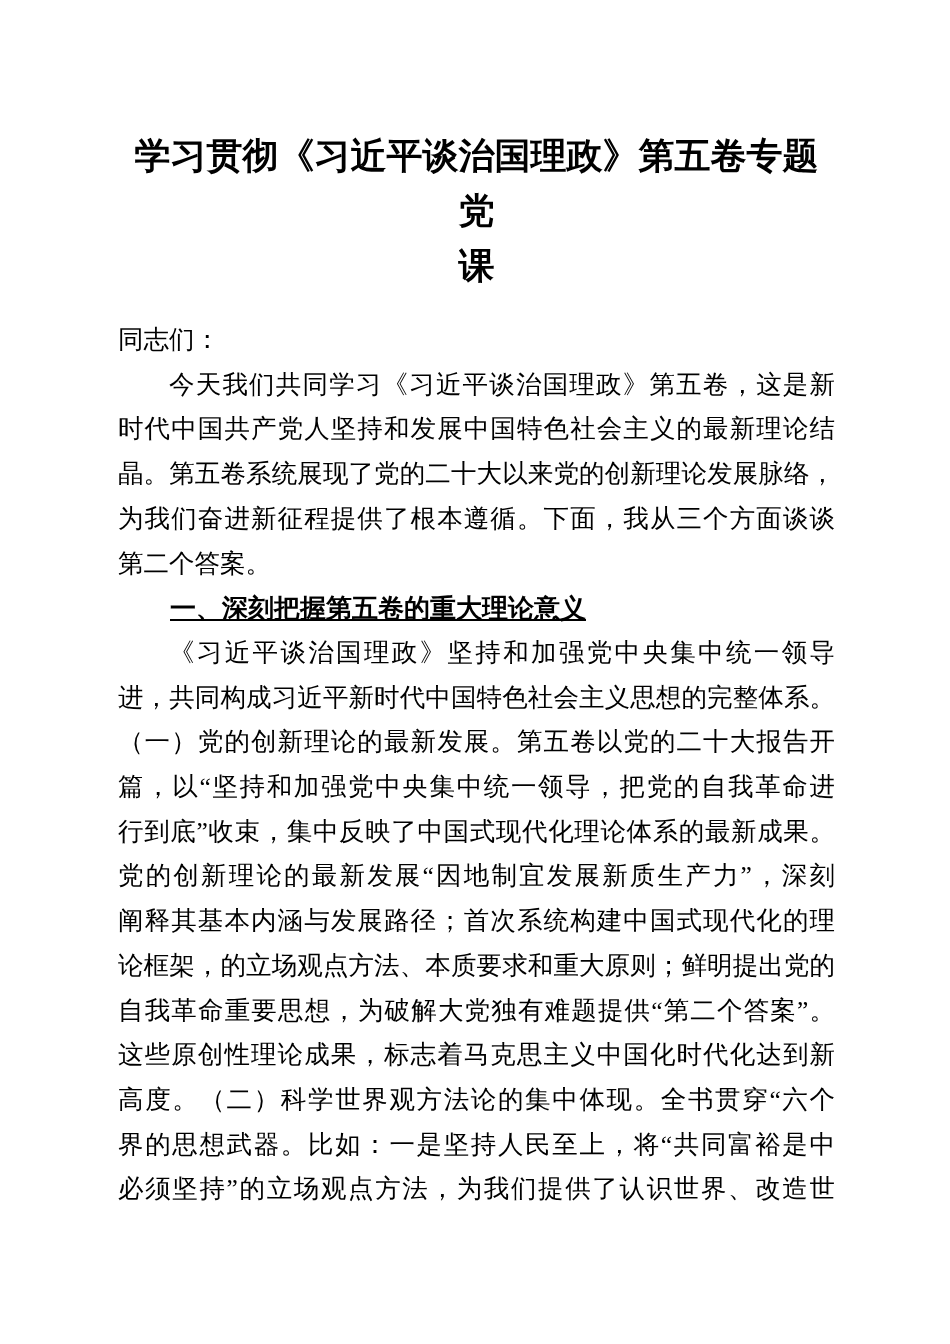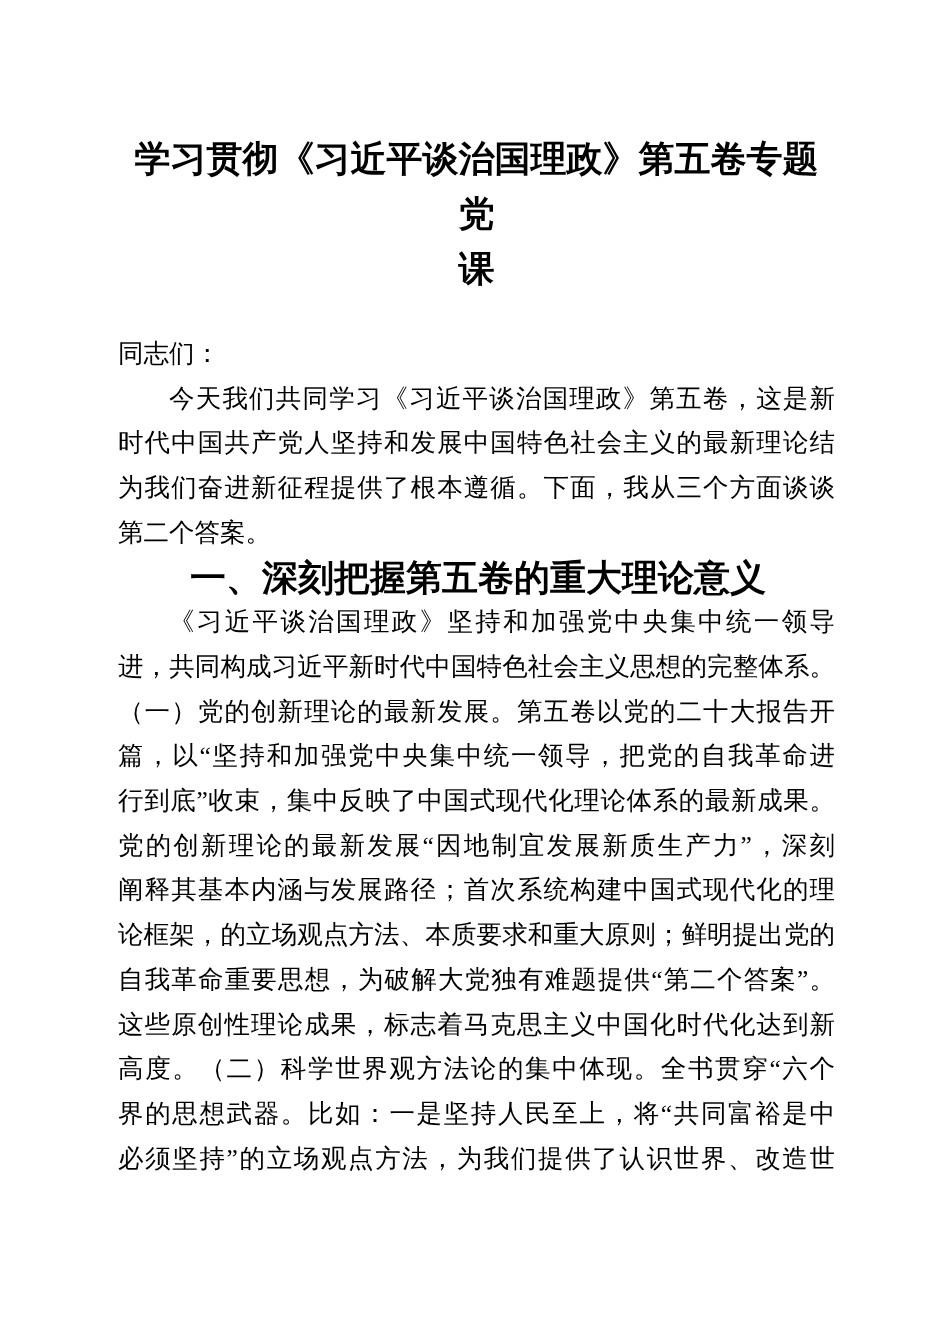--- a/index.html
+++ b/index.html
@@ -11,62 +11,64 @@
     position: relative;
     width: 950px;
     height: 1344px;
     background: #ffffff;
     color: #000000;
     box-sizing: border-box;
     padding: 131px 115px 0 118px;
     overflow: hidden;
   }
   .doc-title {
-    font-family: Liberation Sans, sans-serif;
+    font-family: Liberation Mono, monospace;
     font-weight: 700;
     font-size: 36px;
     line-height: 55px;
     text-align: center;
     letter-spacing: 0;
-    margin: 0 0 36px 0;
+    margin: 0 0 22px 0;
   }
   .doc-body {
     font-family: "Liberation Serif", "DejaVu Serif", serif;
     font-size: 25.5px;
     line-height: 44.7px;
   }
   .line {
     text-align: justify;
     text-align-last: left;
     white-space: normal;
   }
   .line.fill {
     text-align-last: justify;
   }
   .line.indent {
     text-indent: 2em;
   }
   .line.heading {
     font-family: "Liberation Sans", "DejaVu Sans", sans-serif;
     font-weight: 700;
-    font-size: 36px;
+    font-size: 26px;
+    text-decoration: underline;
   }
 </style>
 </head>
 <body>
 
 <div class="page">
   <h1 class="doc-title">
     <span>学习贯彻《习近平谈治国理政》第五卷专题党</span><br>
     <span>课</span>
   </h1>
   <div class="doc-body">
       <div class="line">同志们：</div>
       <div class="line indent fill">今天我们共同学习《习近平谈治国理政》第五卷，这是新</div>
       <div class="line fill">时代中国共产党人坚持和发展中国特色社会主义的最新理论结</div>
+      <div class="line fill">晶。第五卷系统展现了党的二十大以来党的创新理论发展脉络，</div>
       <div class="line fill">为我们奋进新征程提供了根本遵循。下面，我从三个方面谈谈</div>
       <div class="line">第二个答案。</div>
       <div class="line heading indent">一、深刻把握第五卷的重大理论意义</div>
       <div class="line indent fill">《习近平谈治国理政》坚持和加强党中央集中统一领导</div>
       <div class="line fill">进，共同构成习近平新时代中国特色社会主义思想的完整体系。</div>
       <div class="line fill">（一）党的创新理论的最新发展。第五卷以党的二十大报告开</div>
       <div class="line fill">篇，以“坚持和加强党中央集中统一领导，把党的自我革命进</div>
       <div class="line fill">行到底”收束，集中反映了中国式现代化理论体系的最新成果。</div>
       <div class="line fill">党的创新理论的最新发展“因地制宜发展新质生产力”，深刻</div>
       <div class="line fill">阐释其基本内涵与发展路径；首次系统构建中国式现代化的理</div>

